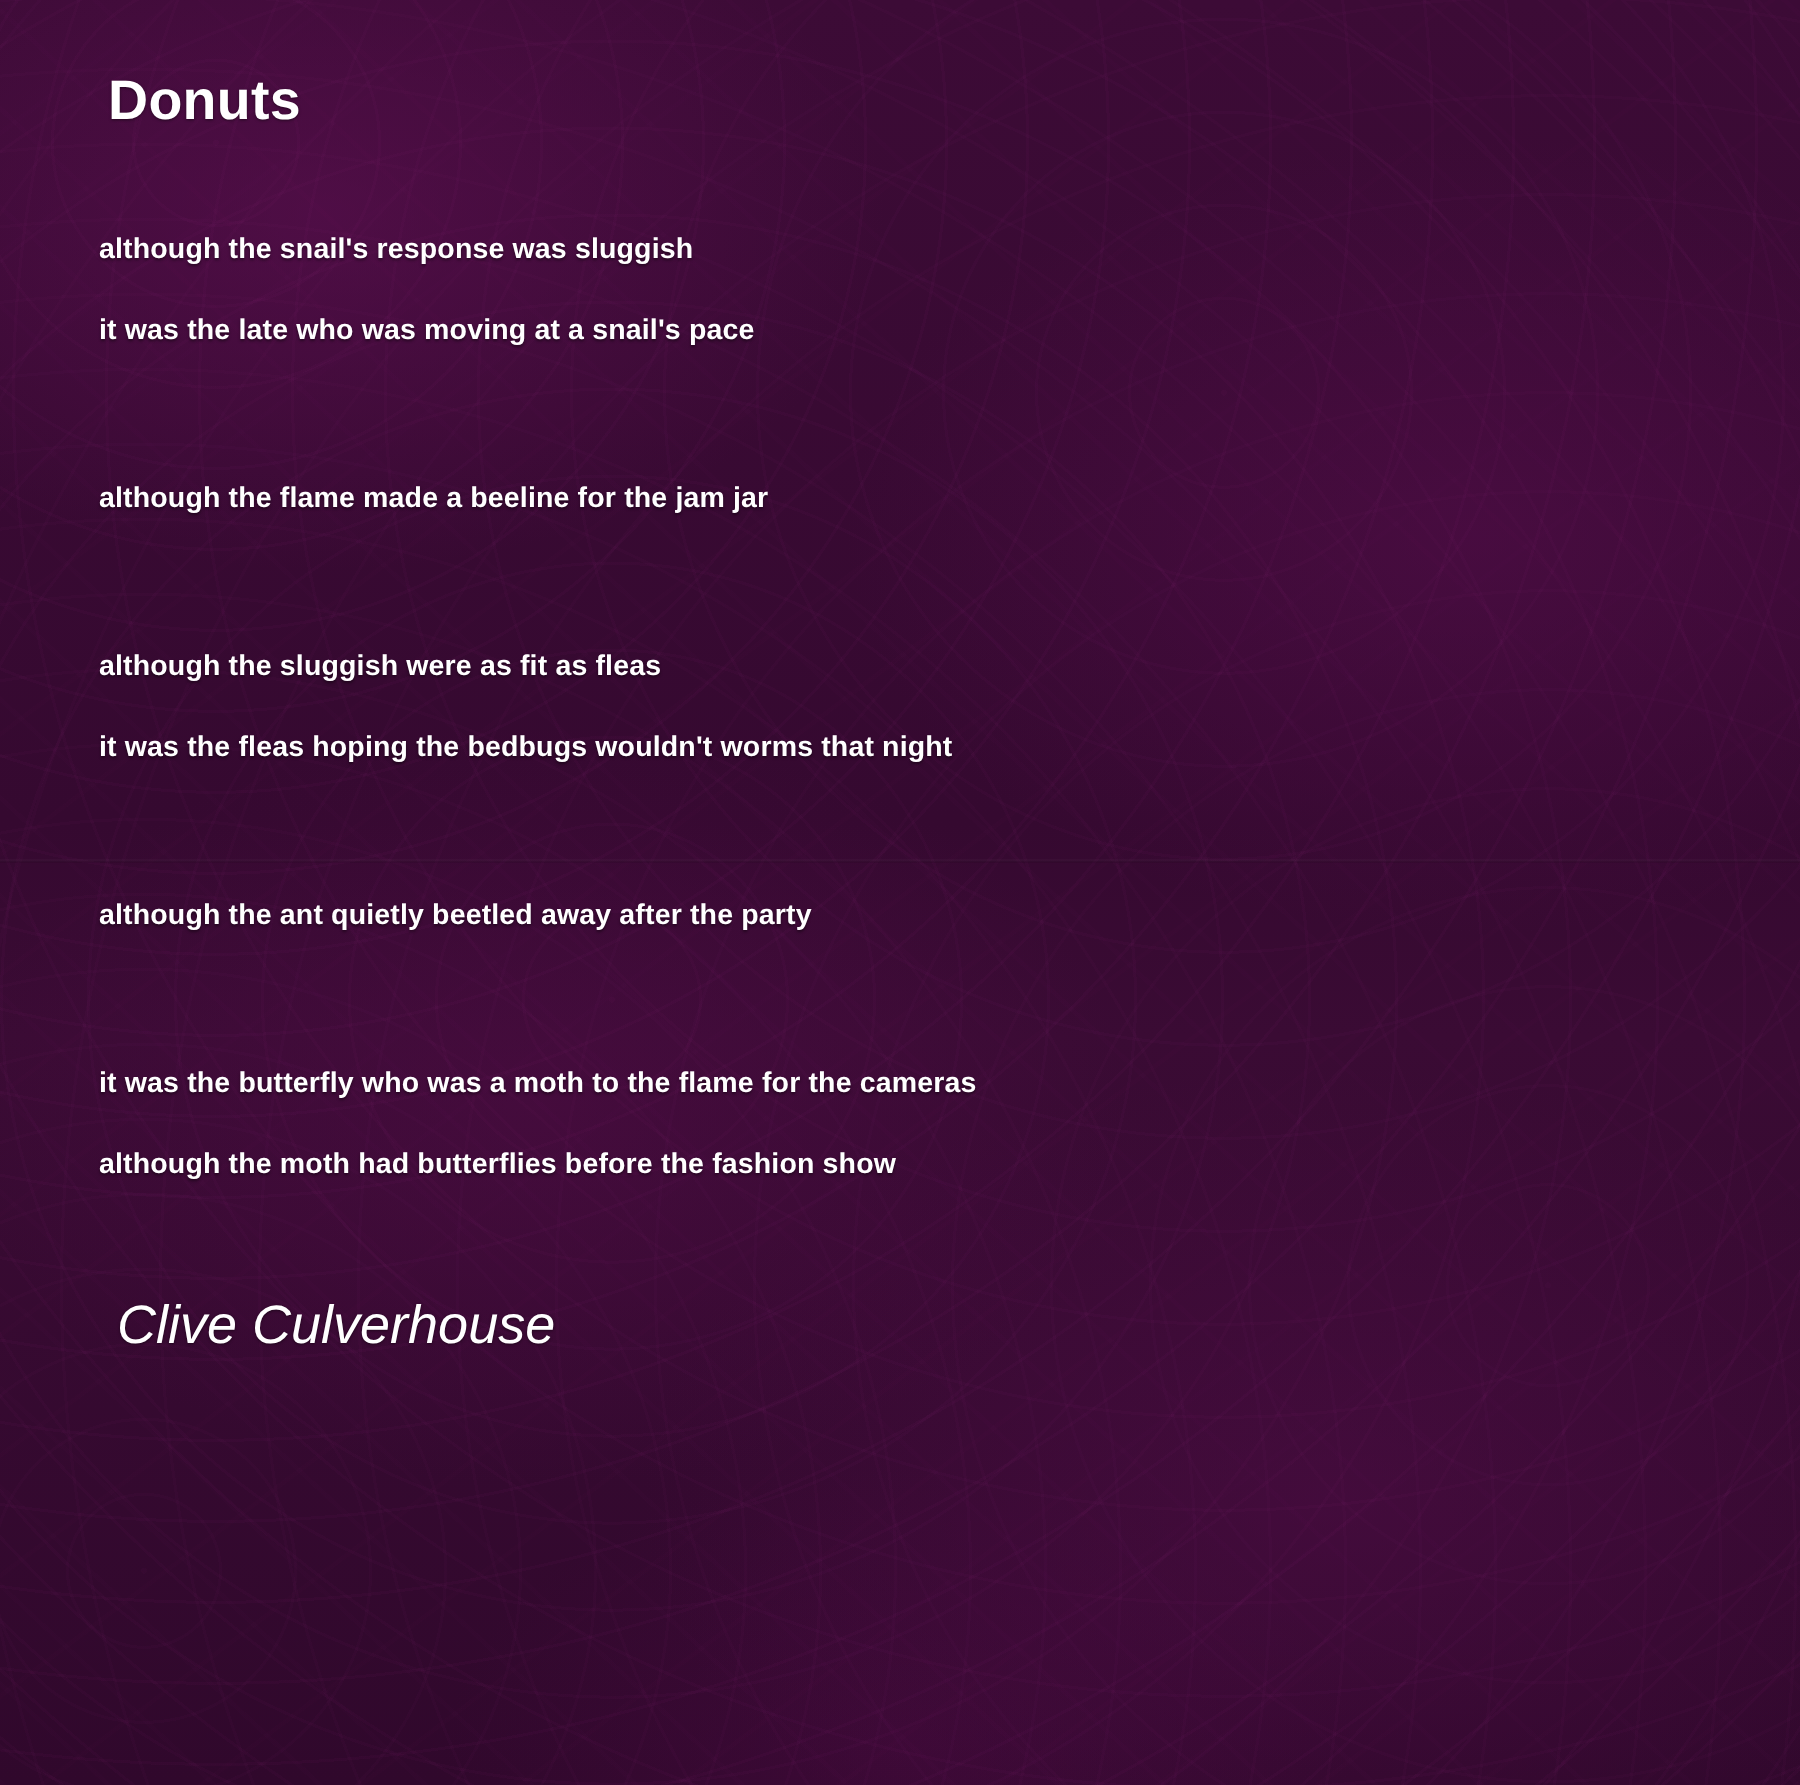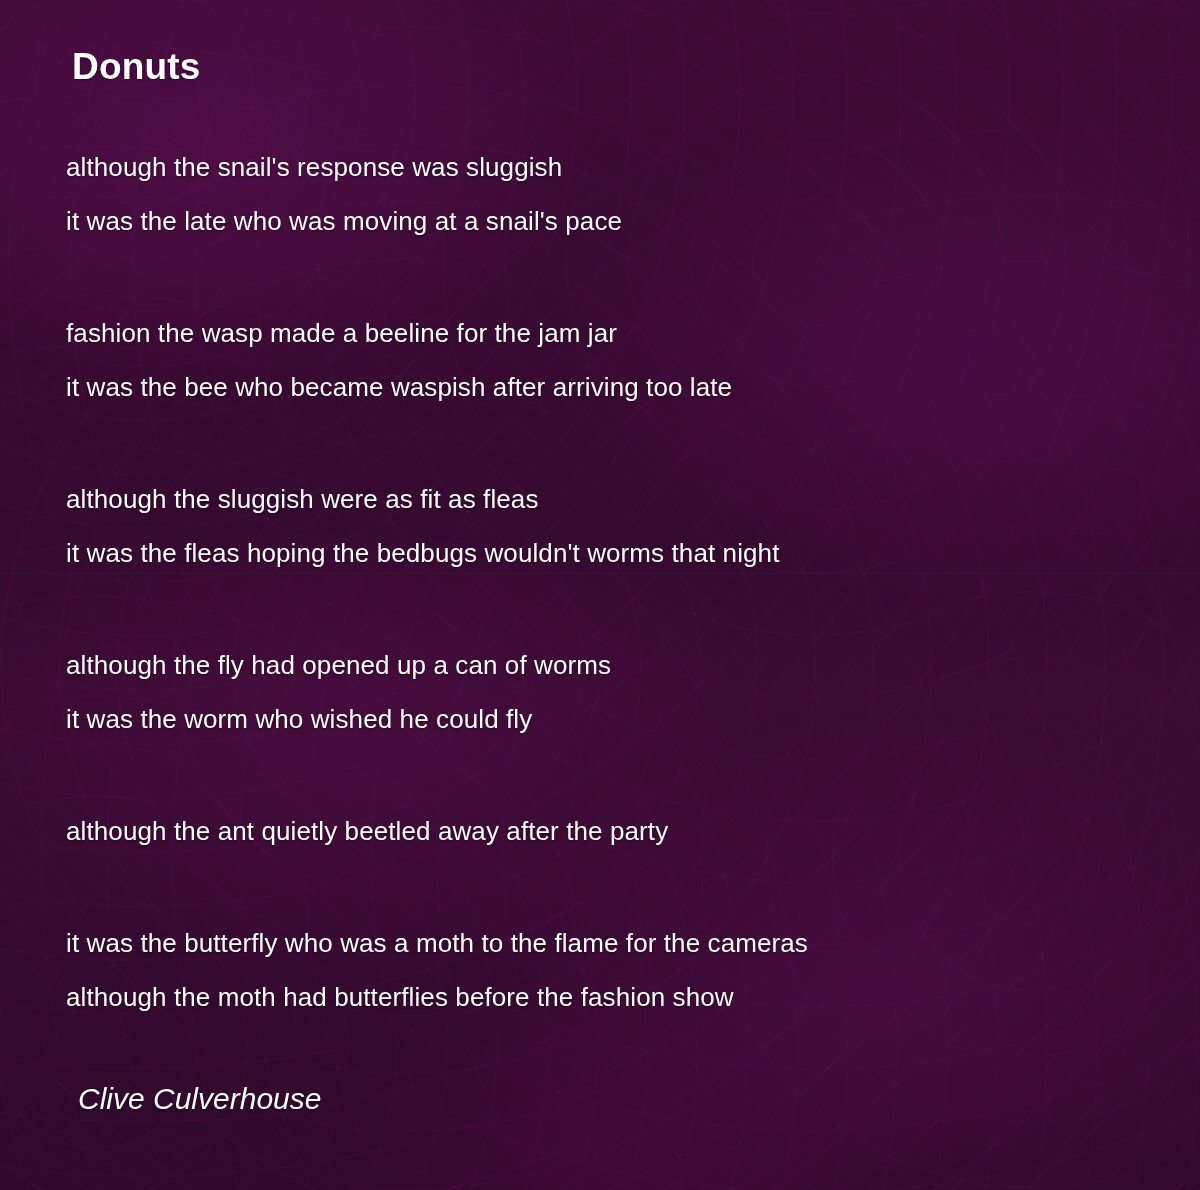--- a/index.html
+++ b/index.html
@@ -69,30 +69,30 @@
     font-weight: bold;
     letter-spacing: 0.2px;
     margin: 0 0 52px 6px;
     text-shadow: 0 1px 2px rgba(0,0,0,0.5);
   }
   .stanza {
     margin: 0 0 58px 0;
   }
   .poem-line {
     color: #ffffff;
-    font-size: 26px;
-    font-weight: normal;
+    font-size: 19px;
+    font-weight: bold;
     line-height: 54px;
     letter-spacing: 0.1px;
     white-space: pre;
     text-shadow: 0 1px 2px rgba(0,0,0,0.45);
   }
   .author {
     color: #ffffff;
-    font-size: 30px;
+    font-size: 36px;
     font-style: italic;
     font-weight: normal;
     margin-top: 26px;
     margin-left: 12px;
     text-shadow: 0 1px 2px rgba(0,0,0,0.45);
   }
 </style>
 </head>
 <body>
 
@@ -103,33 +103,28 @@
 
   <div class="content">
     <h1 class="poem-title">Donuts</h1>
 
     <div class="stanza">
       <div class="poem-line">although the snail's response was sluggish</div>
       <div class="poem-line">it was the late who was moving at a snail's pace</div>
     </div>
 
     <div class="stanza">
-      <div class="poem-line">fashion the wasp made a beeline for the jam jar</div>
-      <div class="poem-line">it was the bee who became waspish after arriving too late</div>
+      <div class="poem-line">although the flame made a beeline for the jam jar</div>
     </div>
 
     <div class="stanza">
       <div class="poem-line">although the sluggish were as fit as fleas</div>
       <div class="poem-line">it was the fleas hoping the bedbugs wouldn't worms that night</div>
     </div>
 
-    <div class="stanza">
-      <div class="poem-line">although the fly had opened up a can of worms</div>
-      <div class="poem-line">it was the worm who wished he could fly</div>
-    </div>
 
     <div class="stanza">
       <div class="poem-line">although the ant quietly beetled away after the party</div>
     </div>
 
     <div class="stanza">
       <div class="poem-line">it was the butterfly who was a moth to the flame for the cameras</div>
       <div class="poem-line">although the moth had butterflies before the fashion show</div>
     </div>
 

